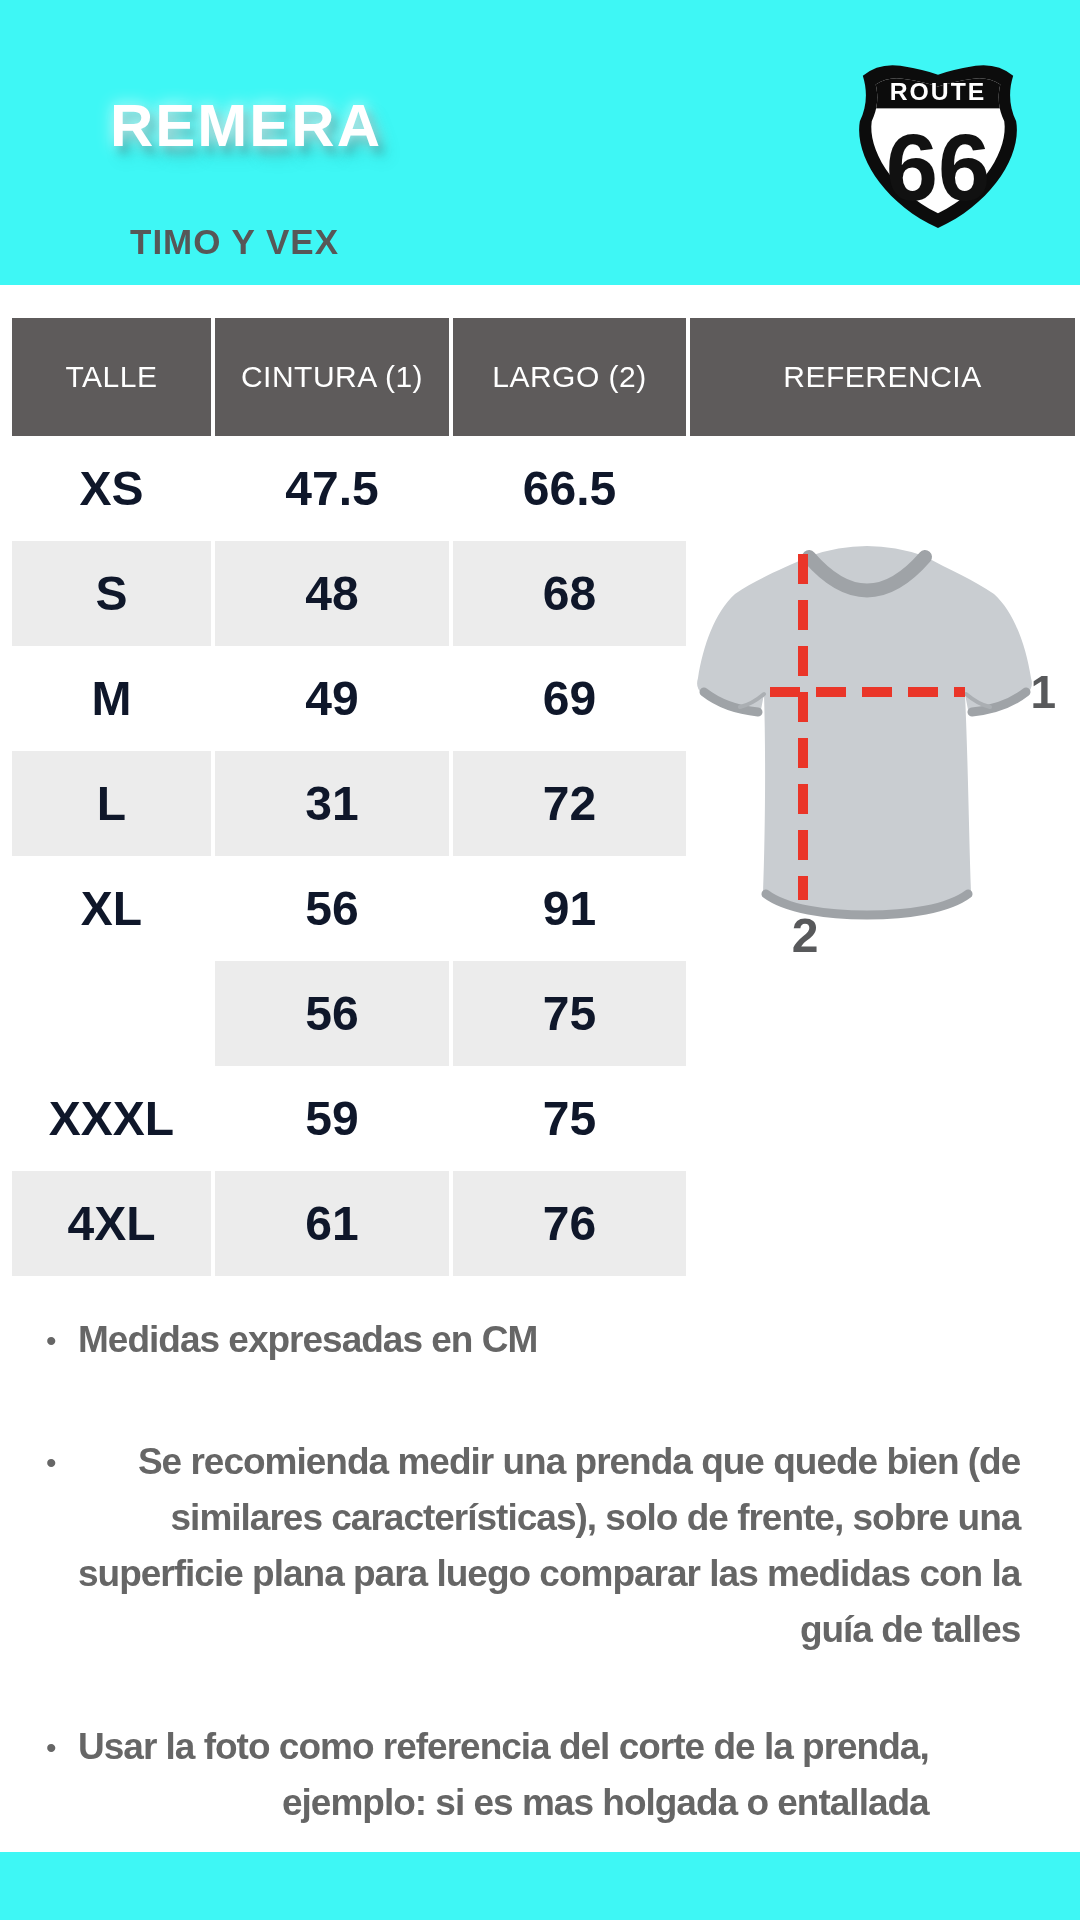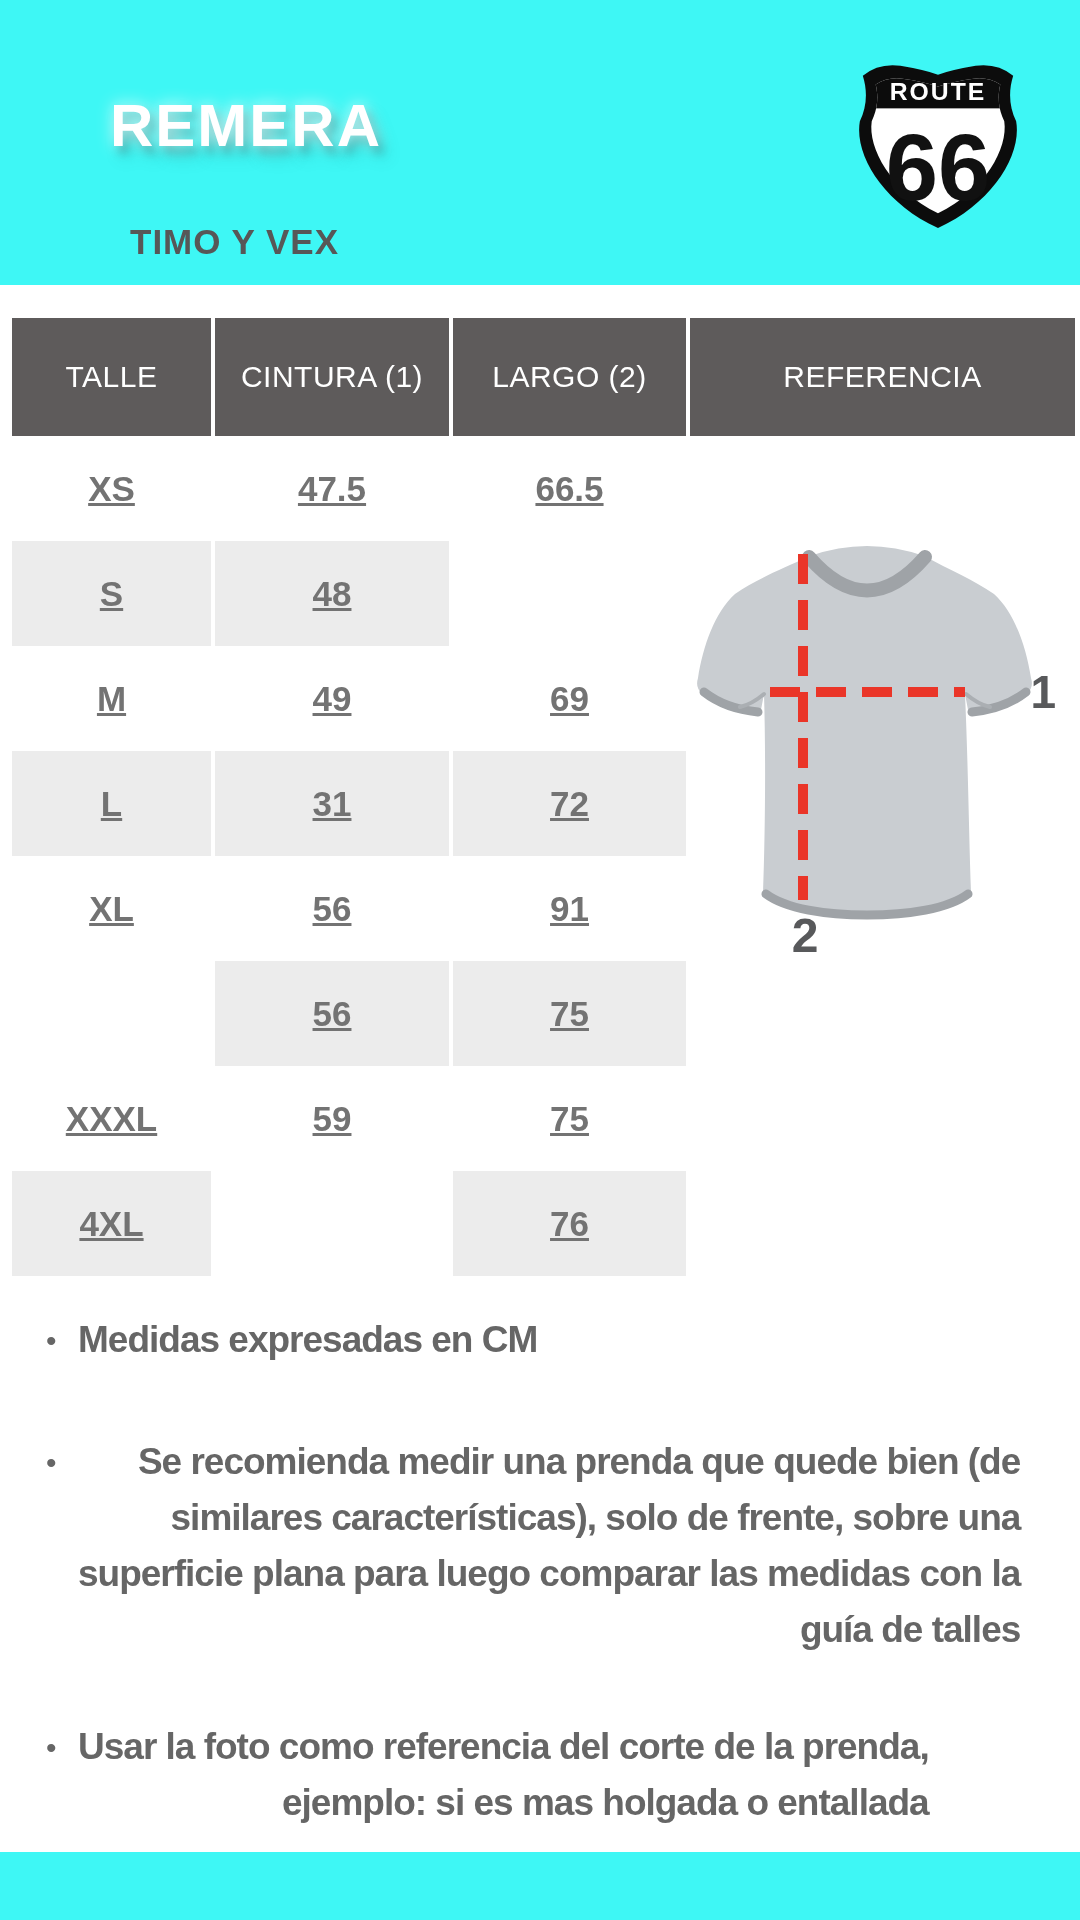--- a/index.html
+++ b/index.html
@@ -30,21 +30,21 @@
     grid-template-columns:199px 234px 233px 385px;
     grid-template-rows:118px repeat(8,105px);
     column-gap:4px;
   }
   .th{
     background:#5E5B5B;color:#ffffff;font-size:30px;font-weight:400;letter-spacing:.5px;
     display:flex;align-items:center;justify-content:center;grid-row:1;
   }
   .td{
     display:flex;align-items:center;justify-content:center;
-    font-size:35px;font-weight:700;color:#737373;background:#ffffff;text-decoration:underline;
+    font-size:48px;font-weight:700;color:#0f172a;background:#ffffff;
   }
   .td.alt{background:#ECECEC;}
   .c1{grid-column:1}.c2{grid-column:2}.c3{grid-column:3}.c4{grid-column:4}
   .r1{grid-row:2}.r2{grid-row:3}.r3{grid-row:4}.r4{grid-row:5}
   .r5{grid-row:6}.r6{grid-row:7}.r7{grid-row:8}.r8{grid-row:9}
 
   
   .tshirt{position:absolute;left:660px;top:520px;width:420px;height:460px;}
 
   
@@ -88,20 +88,21 @@
     <div class="th c2">CINTURA (1)</div>
     <div class="th c3">LARGO (2)</div>
     <div class="th c4">REFERENCIA</div>
 
     <div class="td c1 r1">XS</div>
     <div class="td c2 r1">47.5</div>
     <div class="td c3 r1">66.5</div>
 
     <div class="td alt c1 r2">S</div>
     <div class="td alt c2 r2">48</div>
+    <div class="td alt c3 r2">68</div>
 
     <div class="td c1 r3">M</div>
     <div class="td c2 r3">49</div>
     <div class="td c3 r3">69</div>
 
     <div class="td alt c1 r4">L</div>
     <div class="td alt c2 r4">31</div>
     <div class="td alt c3 r4">72</div>
 
     <div class="td c1 r5">XL</div>
@@ -109,20 +110,21 @@
     <div class="td c3 r5">91</div>
 
     <div class="td alt c2 r6">56</div>
     <div class="td alt c3 r6">75</div>
 
     <div class="td c1 r7">XXXL</div>
     <div class="td c2 r7">59</div>
     <div class="td c3 r7">75</div>
 
     <div class="td alt c1 r8">4XL</div>
+    <div class="td alt c2 r8">61</div>
     <div class="td alt c3 r8">76</div>
   </div>
 
   <svg class="tshirt" viewBox="0 0 420 460" aria-hidden="true">
 
     <path d="M 150,36
          Q 207,16 264,36
          C 290,50 314,60 334,74
          C 354,92 366,126 371,158
          Q 374,168 367,173

